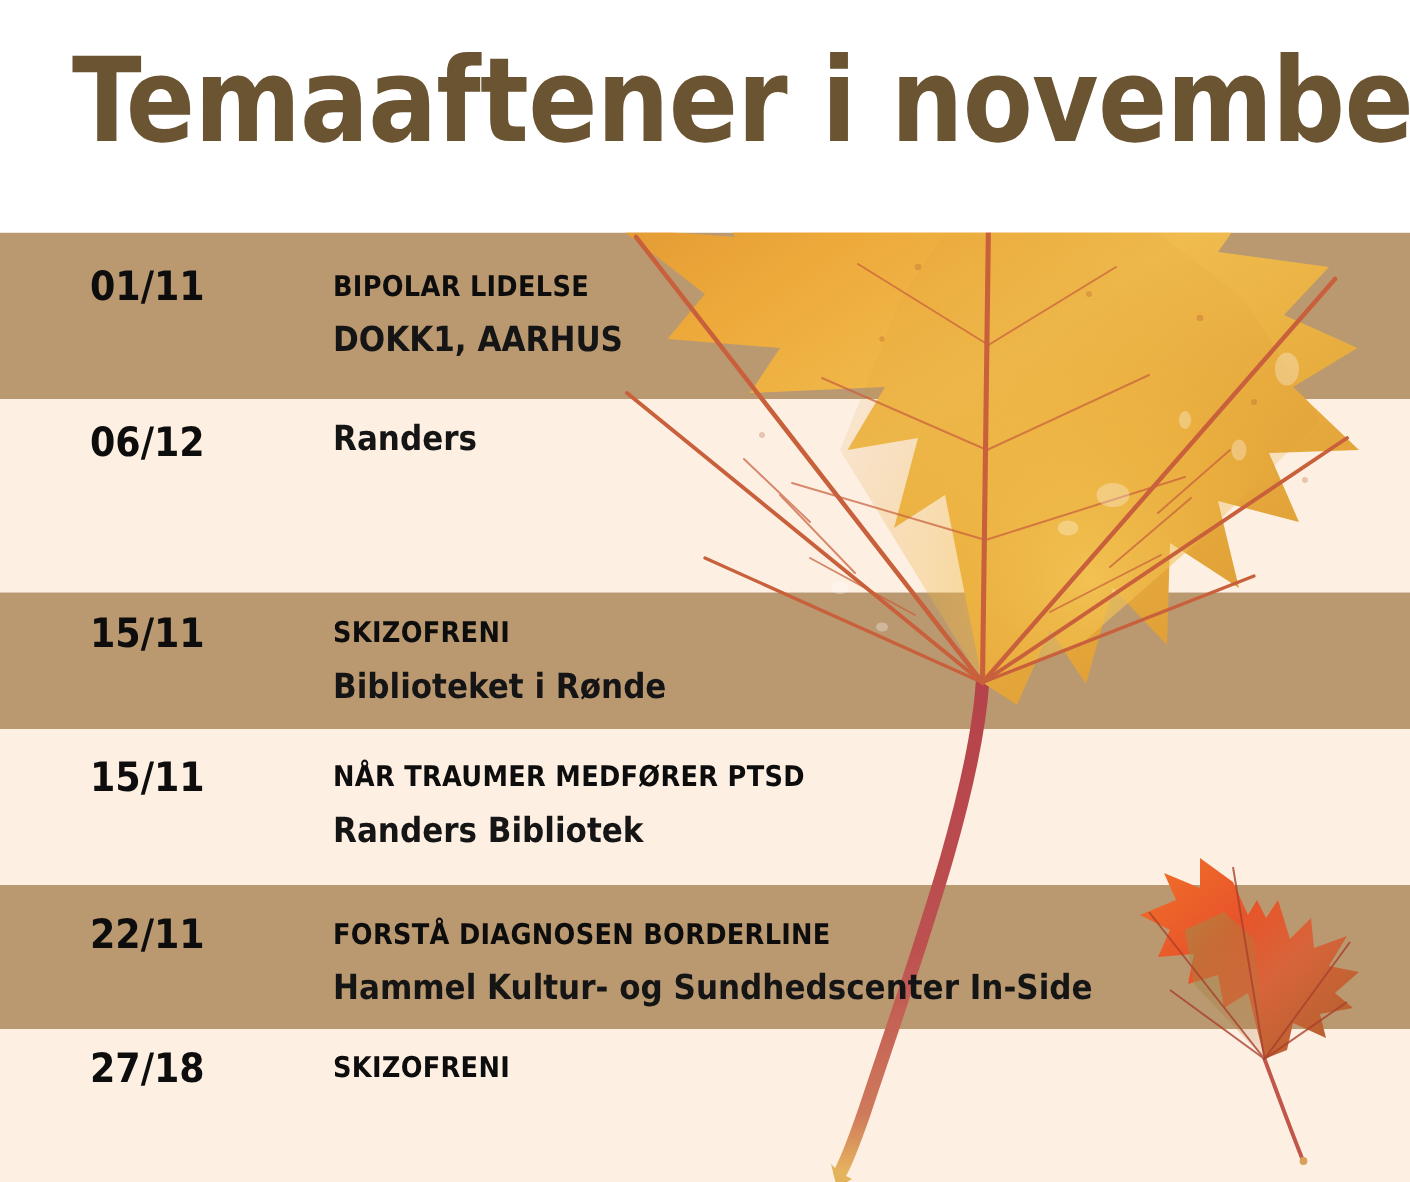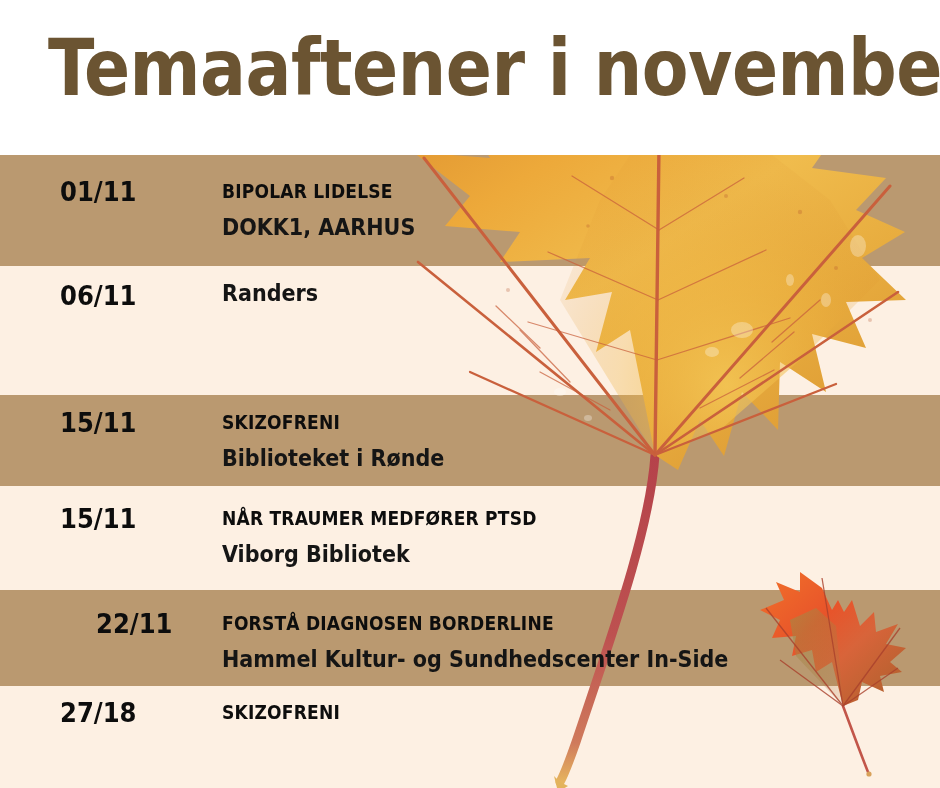--- a/index.html
+++ b/index.html
@@ -229,41 +229,41 @@
 
   <div id="rows">
       <div class="row" style="top: 155px; height: 111px;">
         <div class="date" style="top: 21px;">01/11</div>
         <div class="body" style="top: 17px;">
           <div class="title">BIPOLAR LIDELSE</div>
           <div class="place">DOKK1, AARHUS</div>
         </div>
       </div>
       <div class="row" style="top: 266px; height: 129px;">
-        <div class="date" style="top: 14px;">06/11</div>
+        <div class="date" style="top: 14px;">06/12</div>
         <div class="body" style="top: 10px;">
           <div class="place">Randers</div>
         </div>
       </div>
       <div class="row" style="top: 395px; height: 91px;">
         <div class="date" style="top: 12px;">15/11</div>
         <div class="body" style="top: 8px;">
           <div class="title">SKIZOFRENI</div>
           <div class="place">Biblioteket i Rønde</div>
         </div>
       </div>
       <div class="row" style="top: 486px; height: 104px;">
         <div class="date" style="top: 17px;">15/11</div>
         <div class="body" style="top: 13px;">
           <div class="title">NÅR TRAUMER MEDFØRER PTSD</div>
-          <div class="place">Viborg Bibliotek</div>
+          <div class="place">Randers Bibliotek</div>
         </div>
       </div>
       <div class="row" style="top: 590px; height: 96px;">
-        <div class="date" style="top: 18px; margin-left: 36px;">22/11</div>
+        <div class="date" style="top: 18px;">22/11</div>
         <div class="body" style="top: 14px;">
           <div class="title">FORSTÅ DIAGNOSEN BORDERLINE</div>
           <div class="place">Hammel Kultur- og Sundhedscenter In-Side</div>
         </div>
       </div>
       <div class="row" style="top: 686px; height: 102px;">
         <div class="date" style="top: 11px;">27/18</div>
         <div class="body" style="top: 7px;">
           <div class="title">SKIZOFRENI</div>
         </div>

